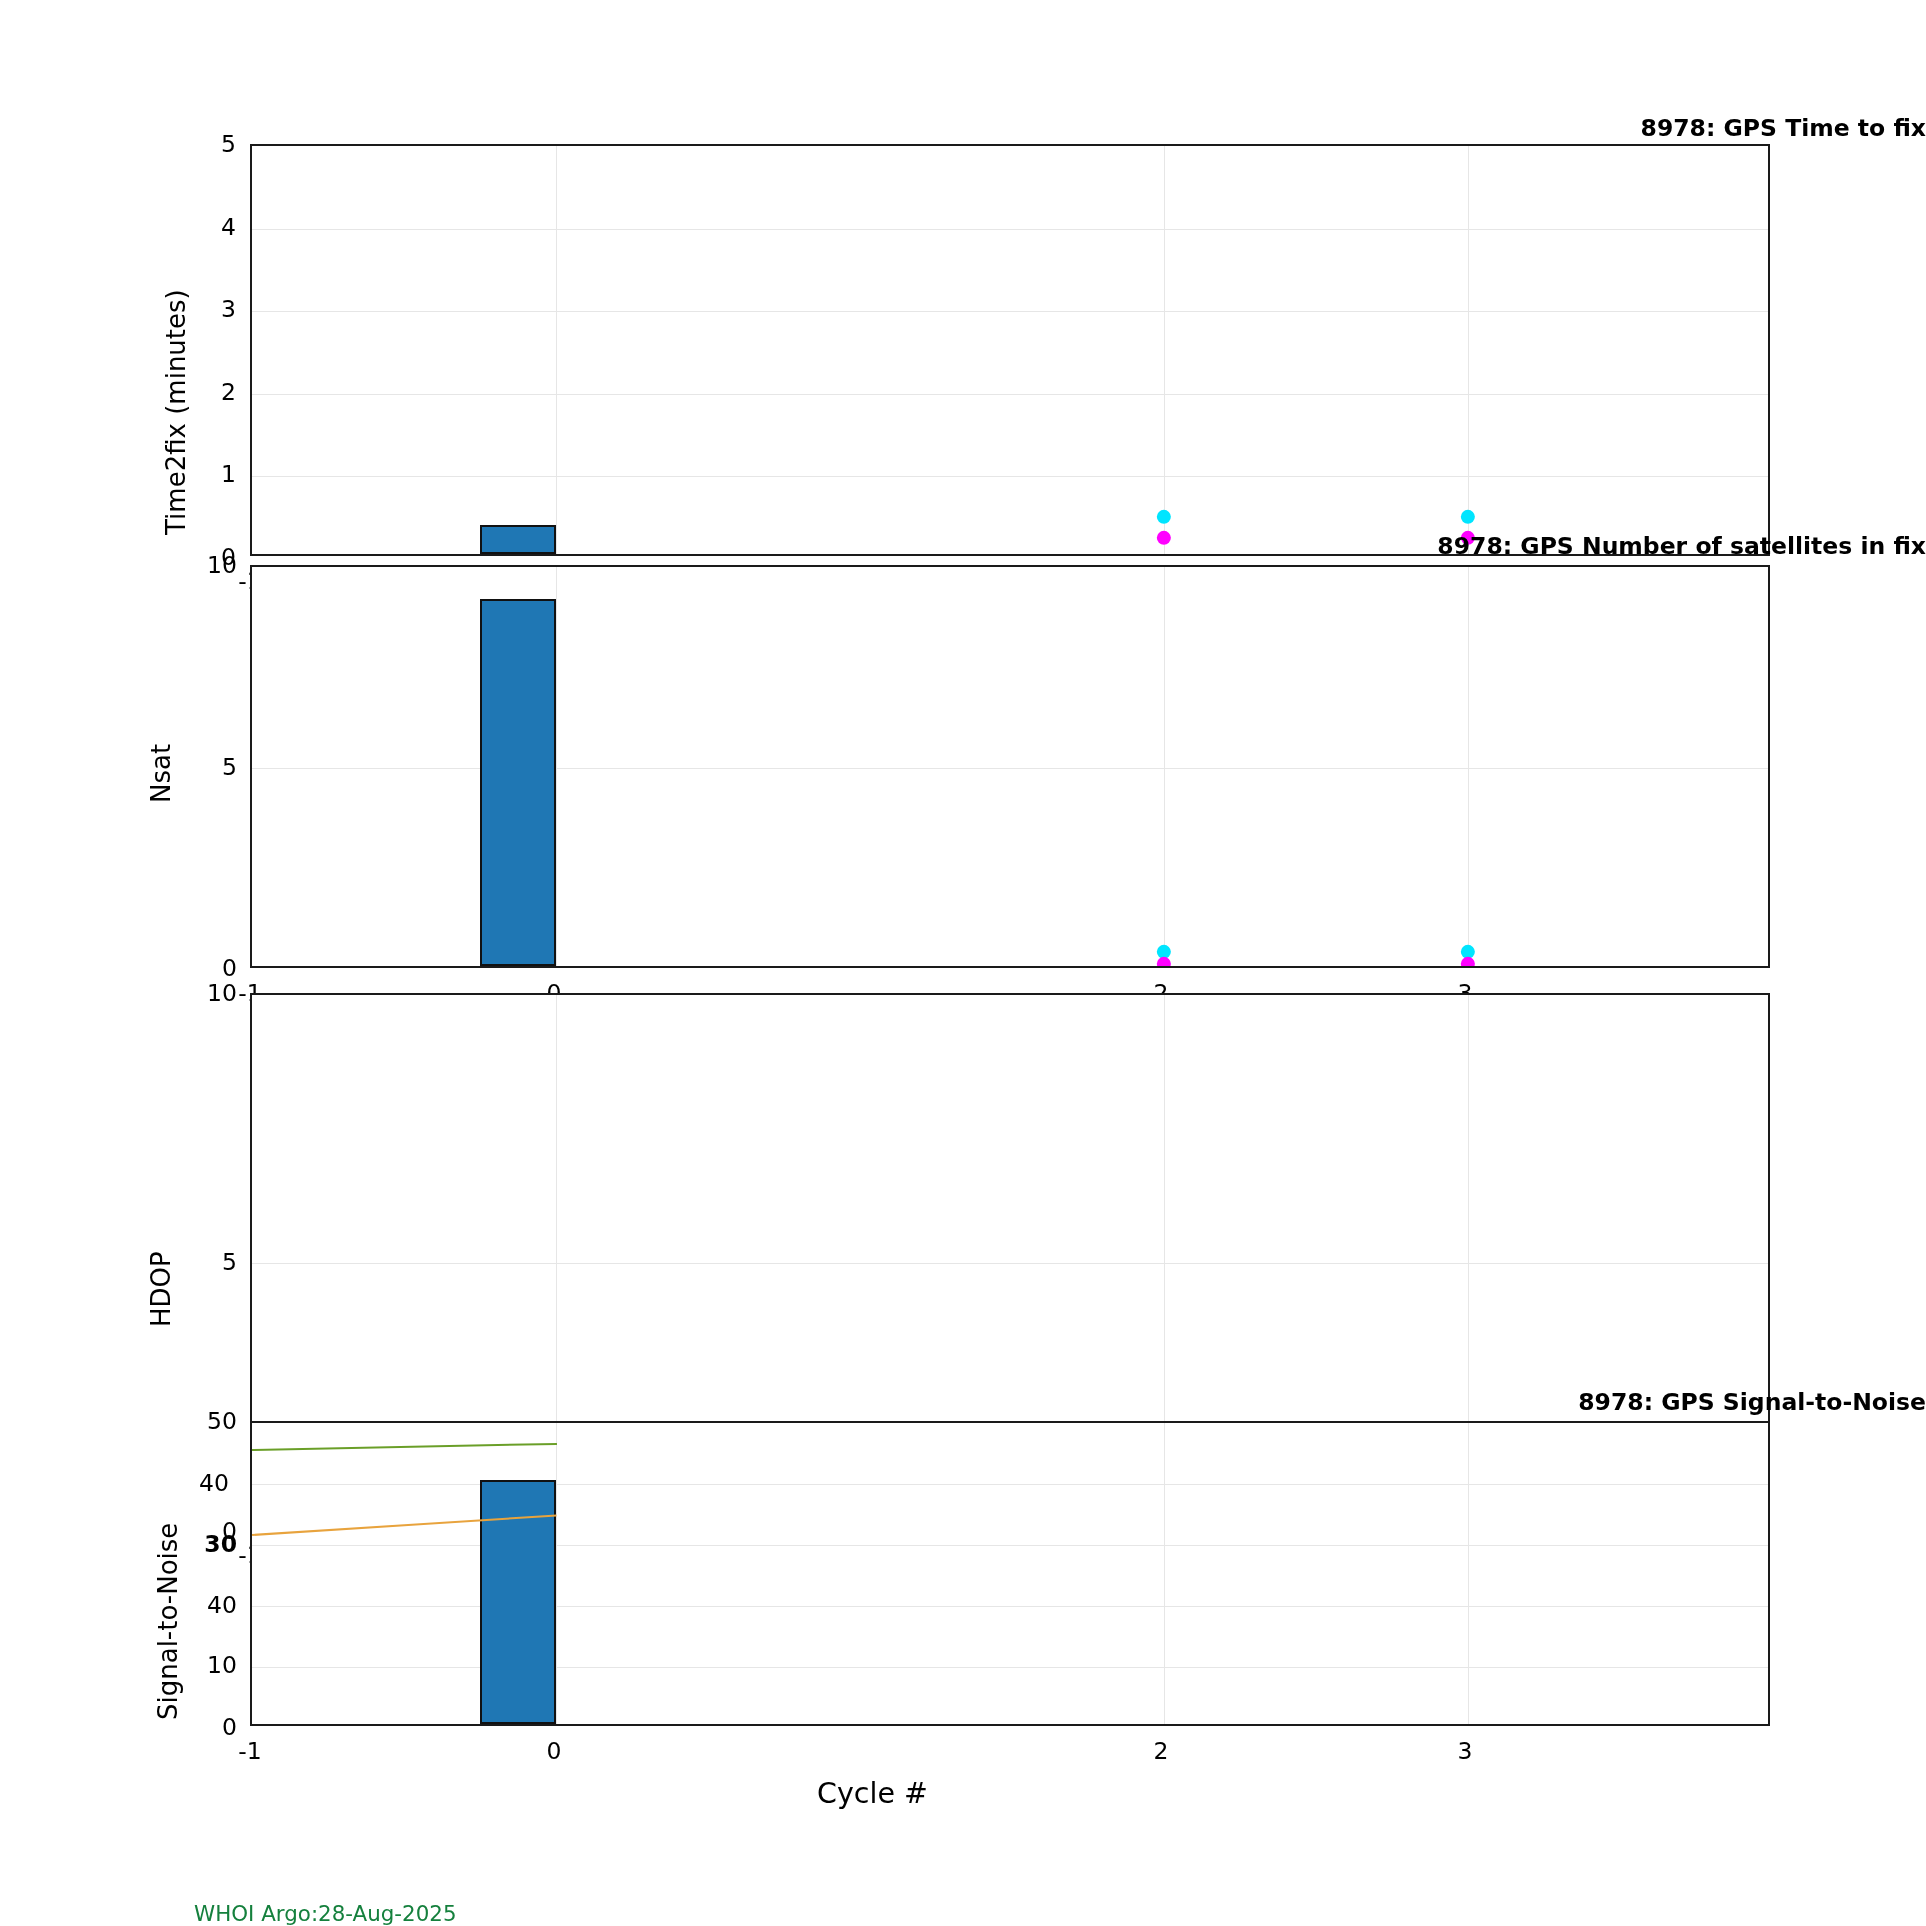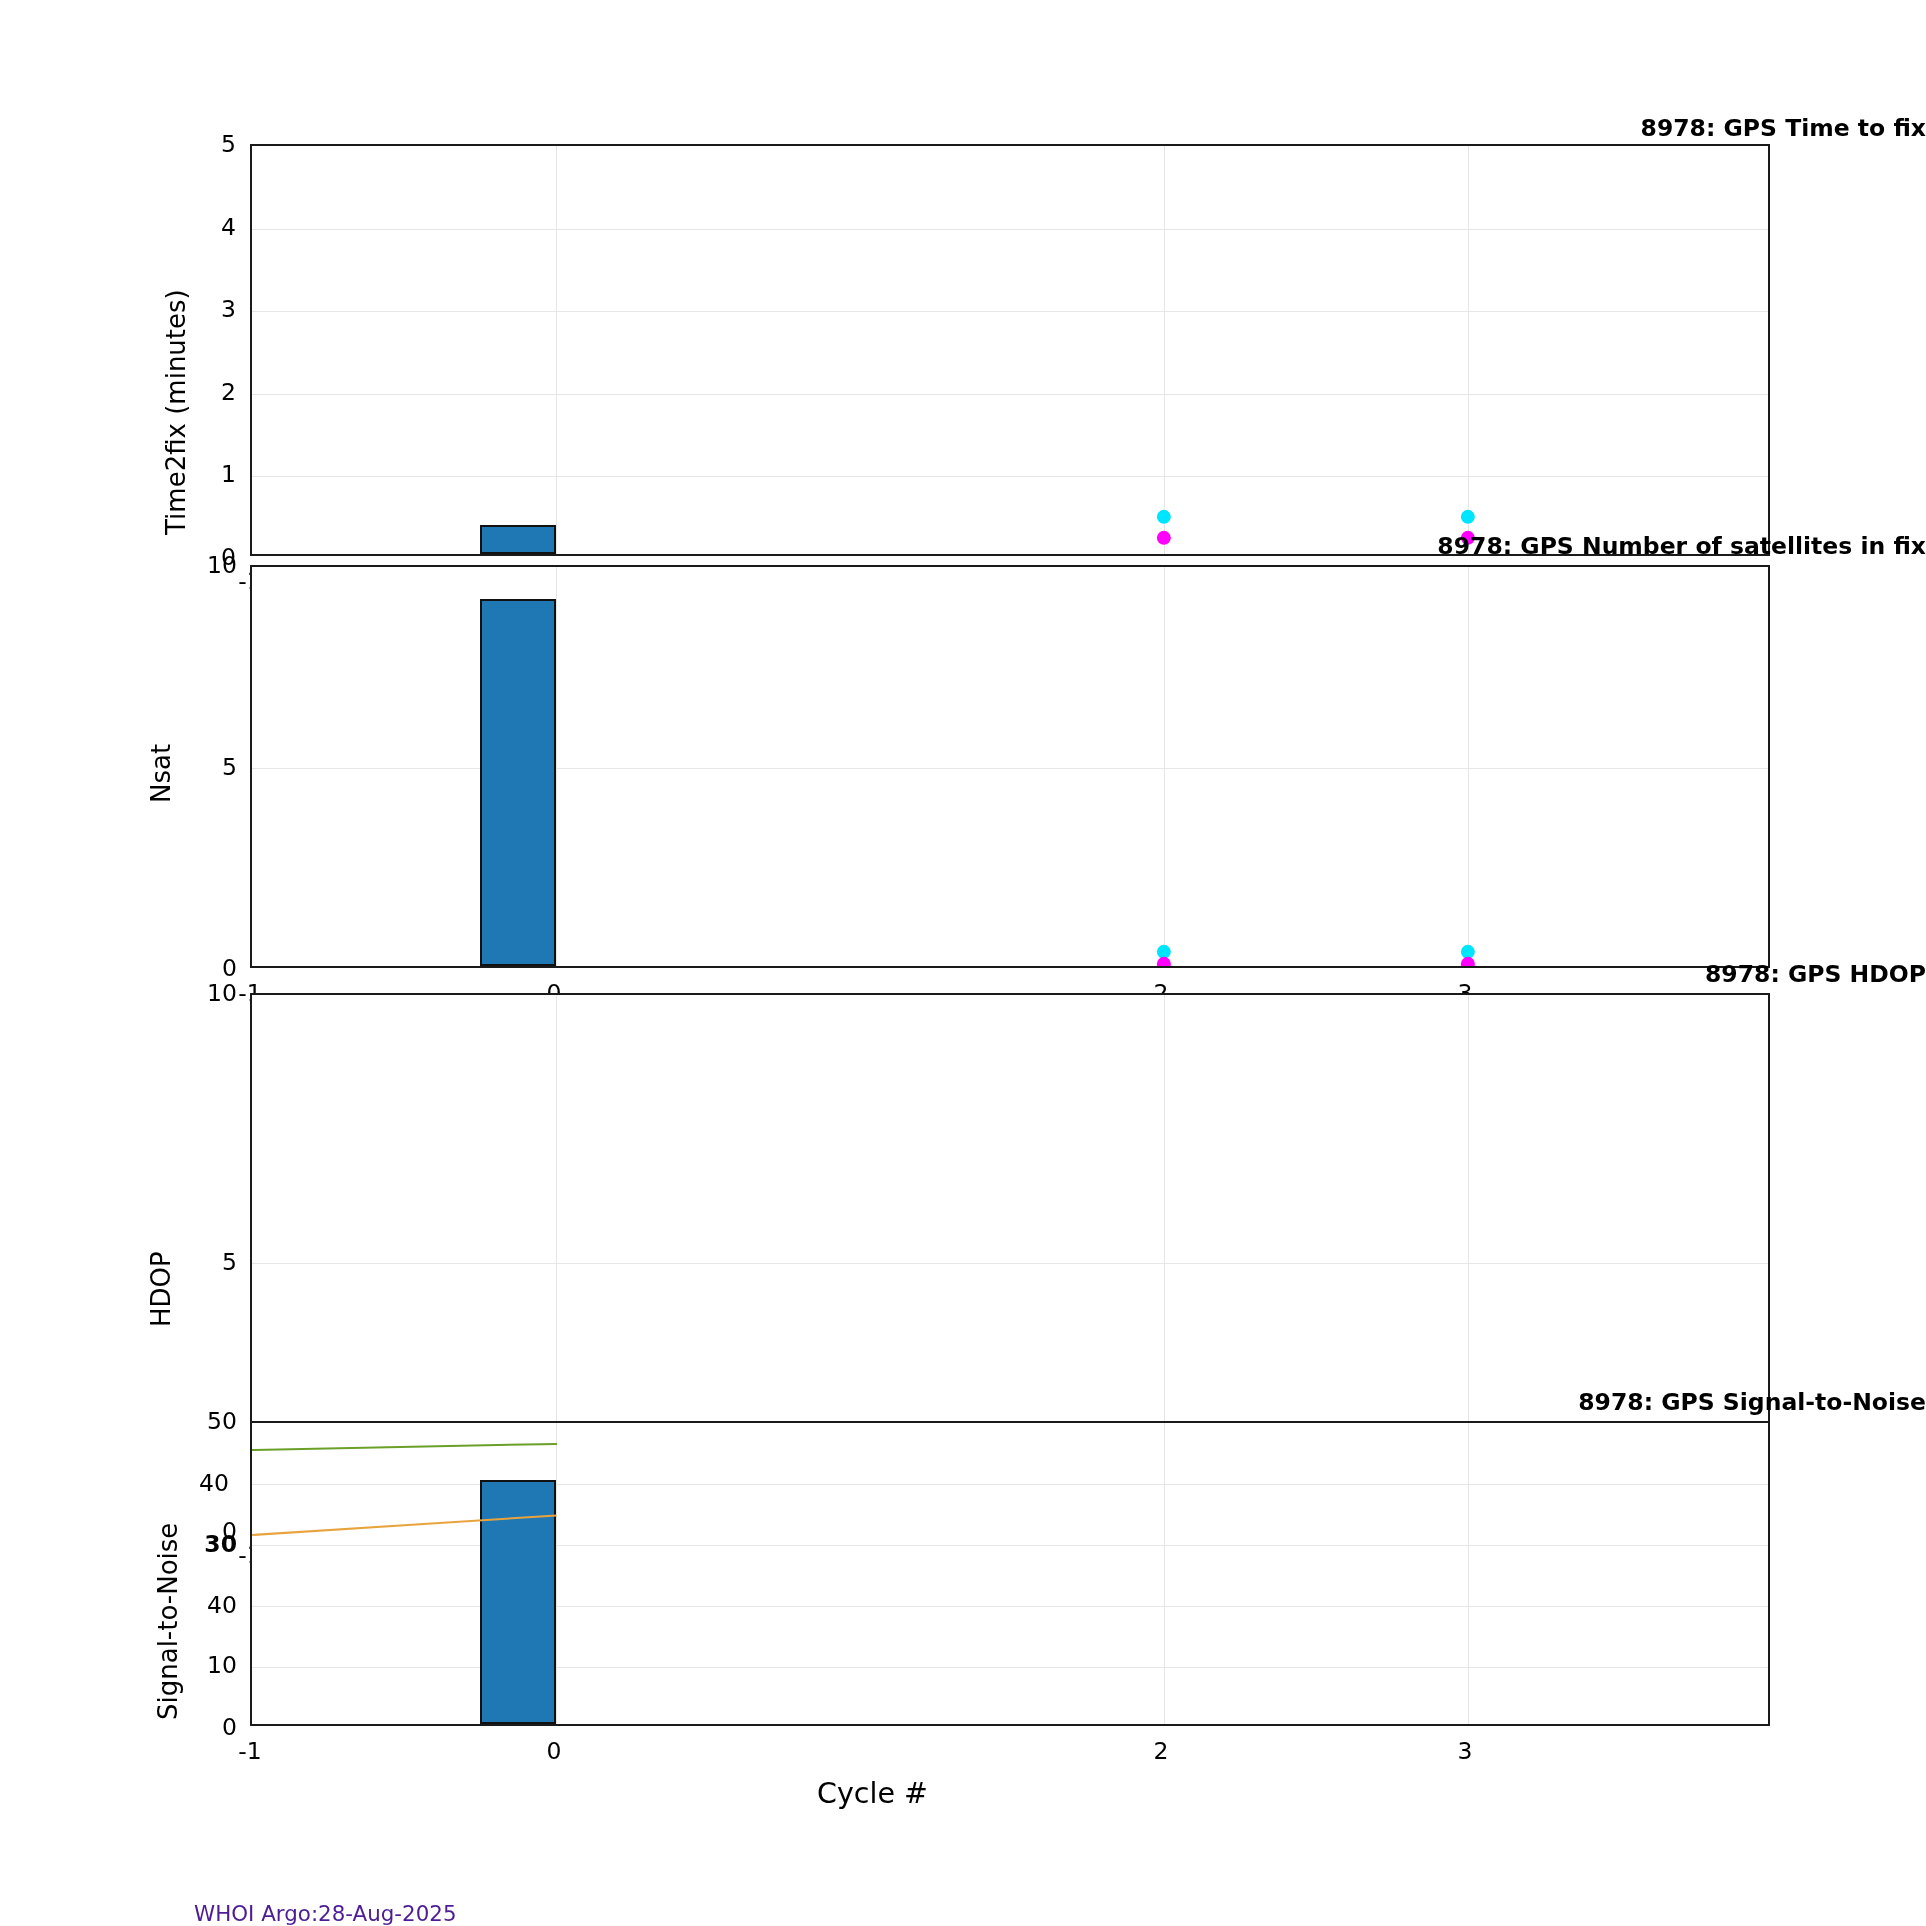--- a/index.html
+++ b/index.html
@@ -130,21 +130,21 @@
     box-sizing: border-box;
     flex: 0 0 auto;
   }
   .legend-text {
     font-size: 23.5px;
     line-height: 1;
   }
   .footer {
     position: absolute;
     font-size: 21.4px;
-    color: #4c1d95;
+    color: #15803d;
     white-space: nowrap;
   }
   .snr-line {
     position: absolute;
     height: 0;
     border-top-width: 2.1px;
     border-top-style: solid;
     transform-origin: 0 0;
   }
 </style>
@@ -214,21 +214,20 @@
 
     <div class="xtick-label" style="left:250px; top:465px;">-1</div>
     <div class="xtick-label" style="left:554px; top:465px;">0</div>
     <div class="xtick-label" style="left:1161px; top:465px;">2</div>
     <div class="xtick-label" style="left:1465px; top:465px;">3</div>
 
     <div class="ylabel" style="left:146px; top:289px;">Nsat</div>
   </div>
 
   <div class="panel" style="left:0px; top:942px; width:1926px; height:399px;">
-    <div class="panel-title" style="top:18px;">8978: GPS HDOP</div>
 
     <div class="axes" style="left:250px; top:51px; width:1520px; height:537px;">
       <div class="gridline-v" style="left:304px;"></div>
       <div class="gridline-v" style="left:912px;"></div>
       <div class="gridline-v" style="left:1216px;"></div>
       <div class="gridline-h" style="top:268px;"></div>
 
       <div class="bar" style="left:228px; width:76px; bottom:0px; height:43px;"></div>
 
     </div>

